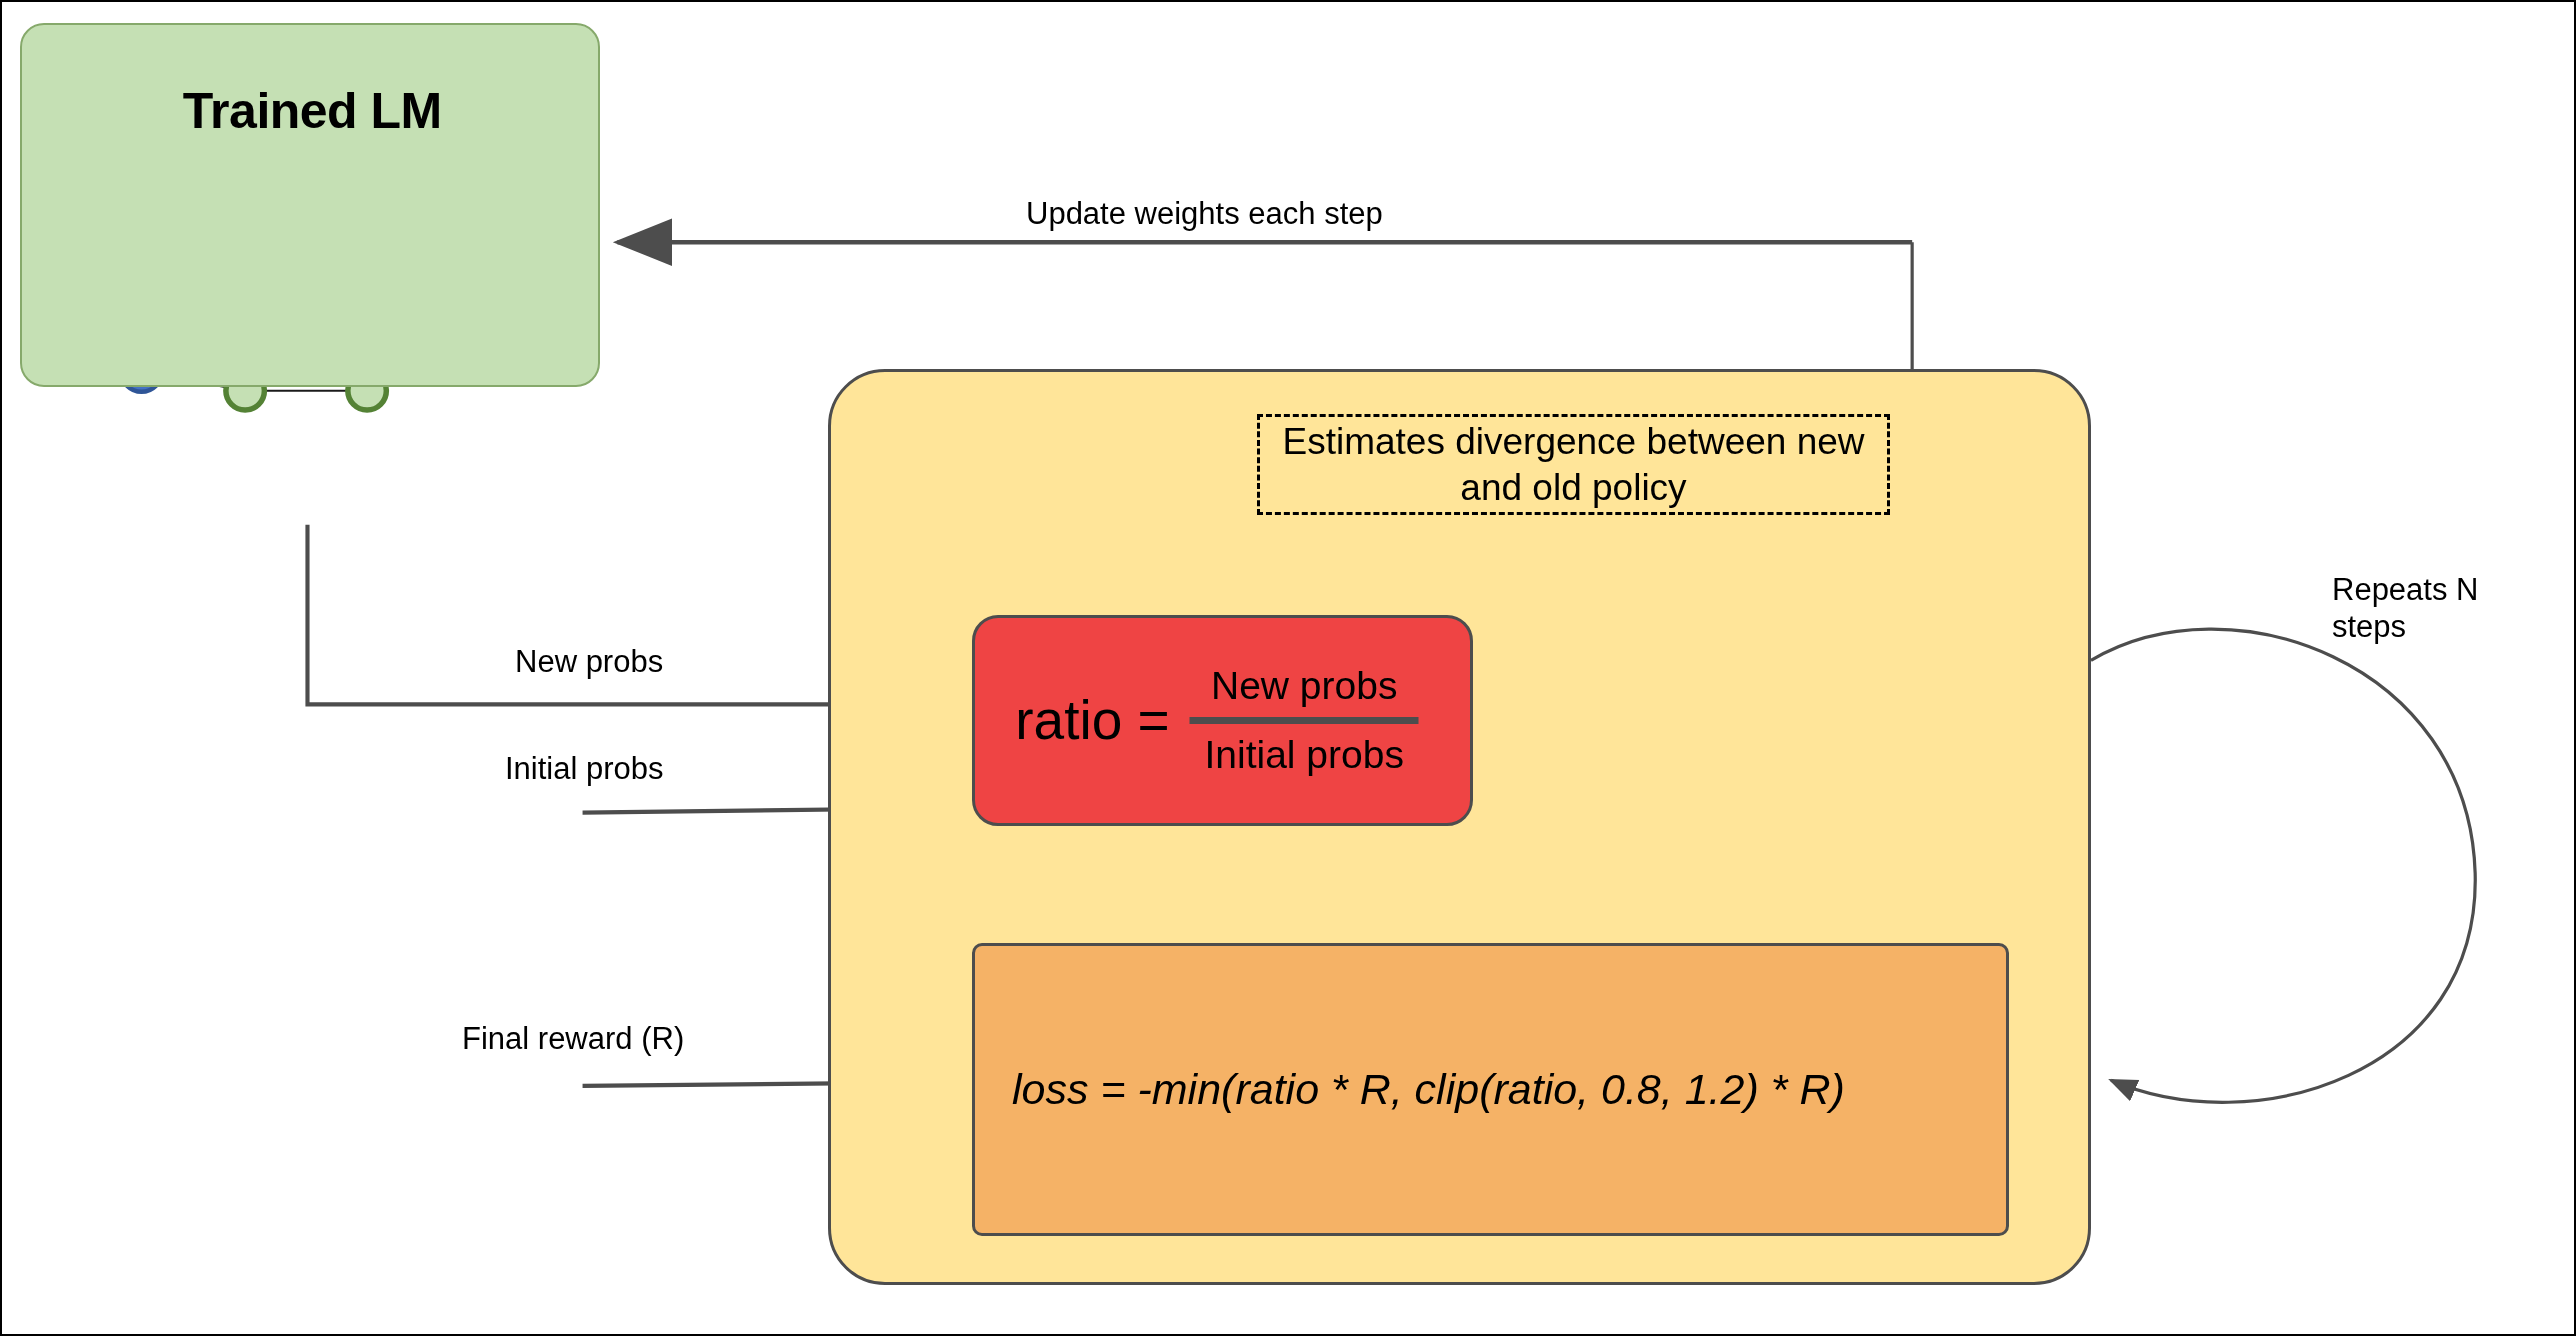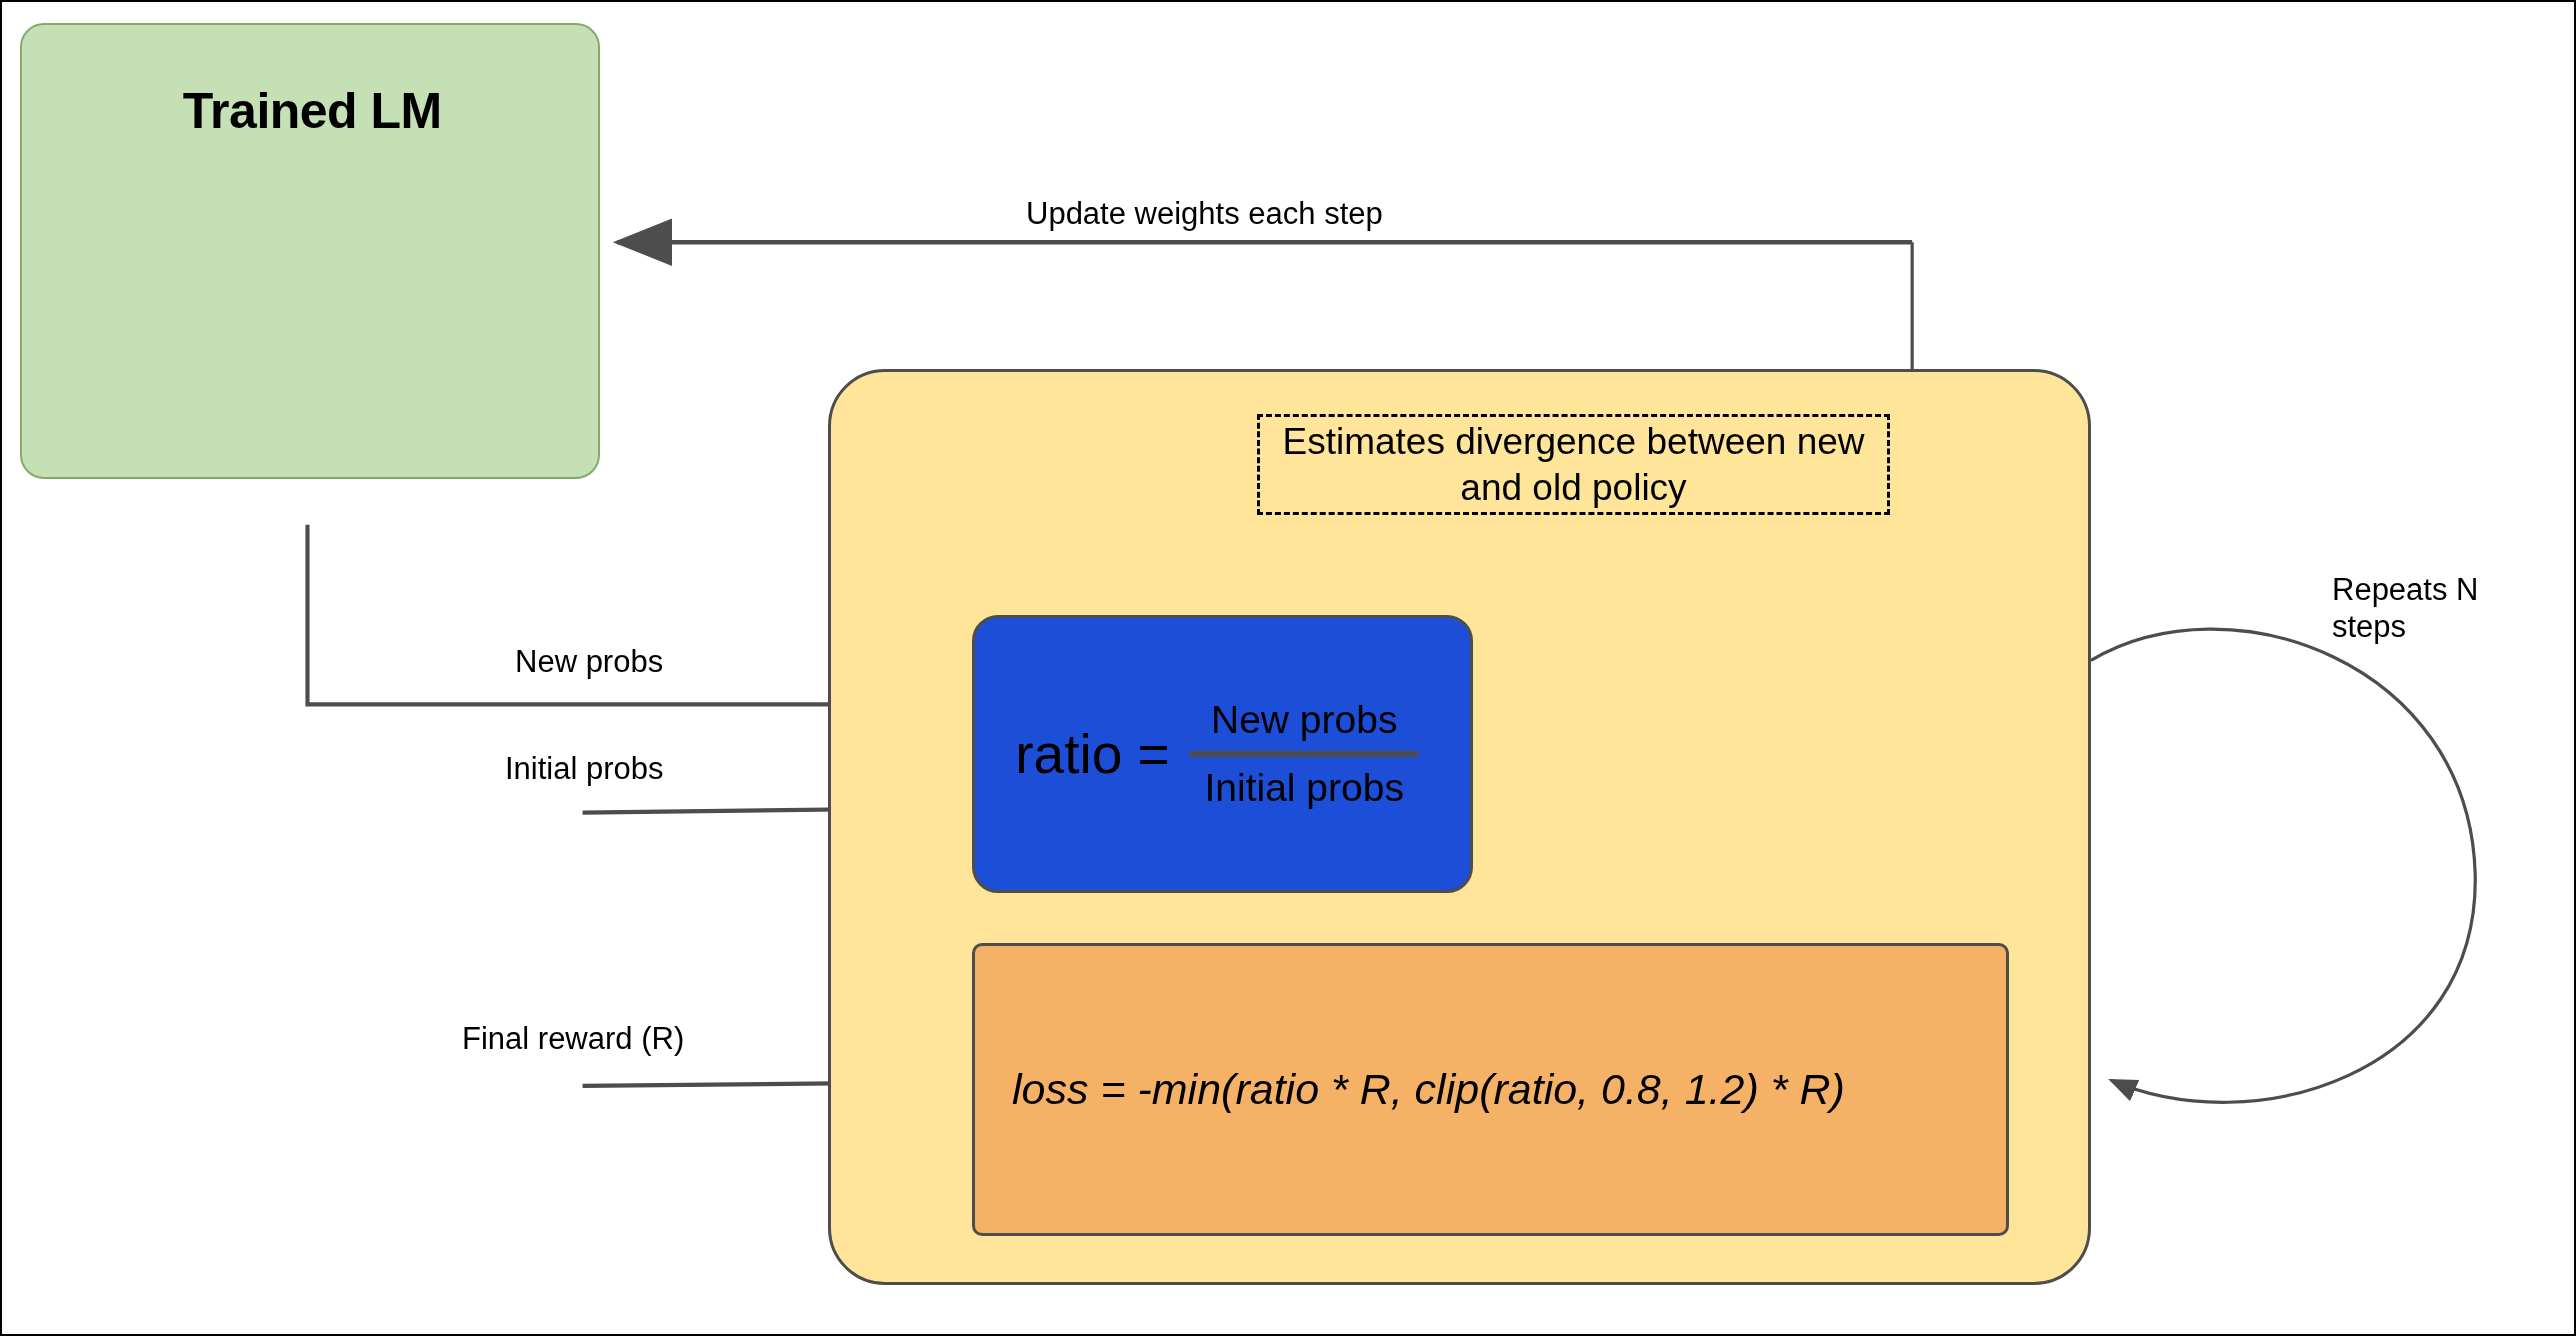--- a/index.html
+++ b/index.html
@@ -26,21 +26,21 @@
     width: 2576px;
     height: 1336px;
   }
 
   
   .lm-panel {
     position: absolute;
     left: 18.3px;
     top: 21px;
     width: 580px;
-    height: 456px;
+    height: 364px;
     background: #C5E0B4;
     border: 2.8px solid #86A96B;
     border-radius: 24px;
     box-sizing: border-box;
     padding-left: 20px;
   }
   .lm-title {
     position: absolute;
     left: 0;
     top: 57px;
@@ -82,22 +82,22 @@
     line-height: 1.22;
     color: #000000;
   }
 
   
   .ratio-box {
     position: absolute;
     left: 970px;
     top: 613px;
     width: 501px;
-    height: 278px;
-    background: #1d4ed8;
+    height: 211px;
+    background: #ef4444;
     border: 3.7px solid #4D4D4D;
     border-radius: 26px;
     box-sizing: border-box;
     display: flex;
     align-items: center;
     justify-content: center;
   }
   .ratio-inner {
     display: flex;
     align-items: center;

